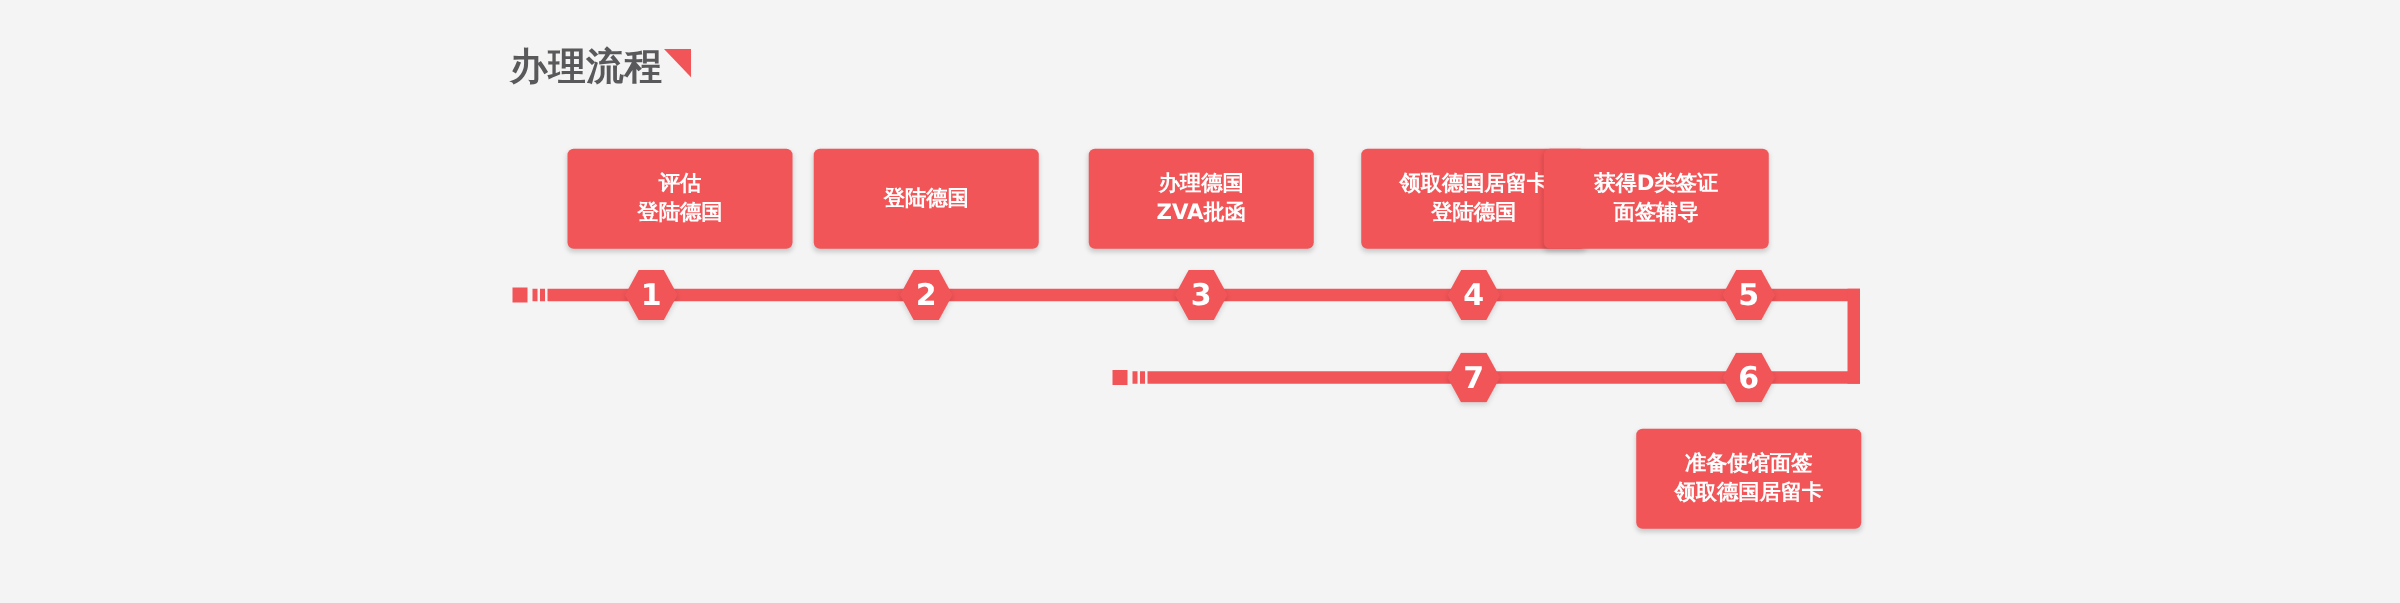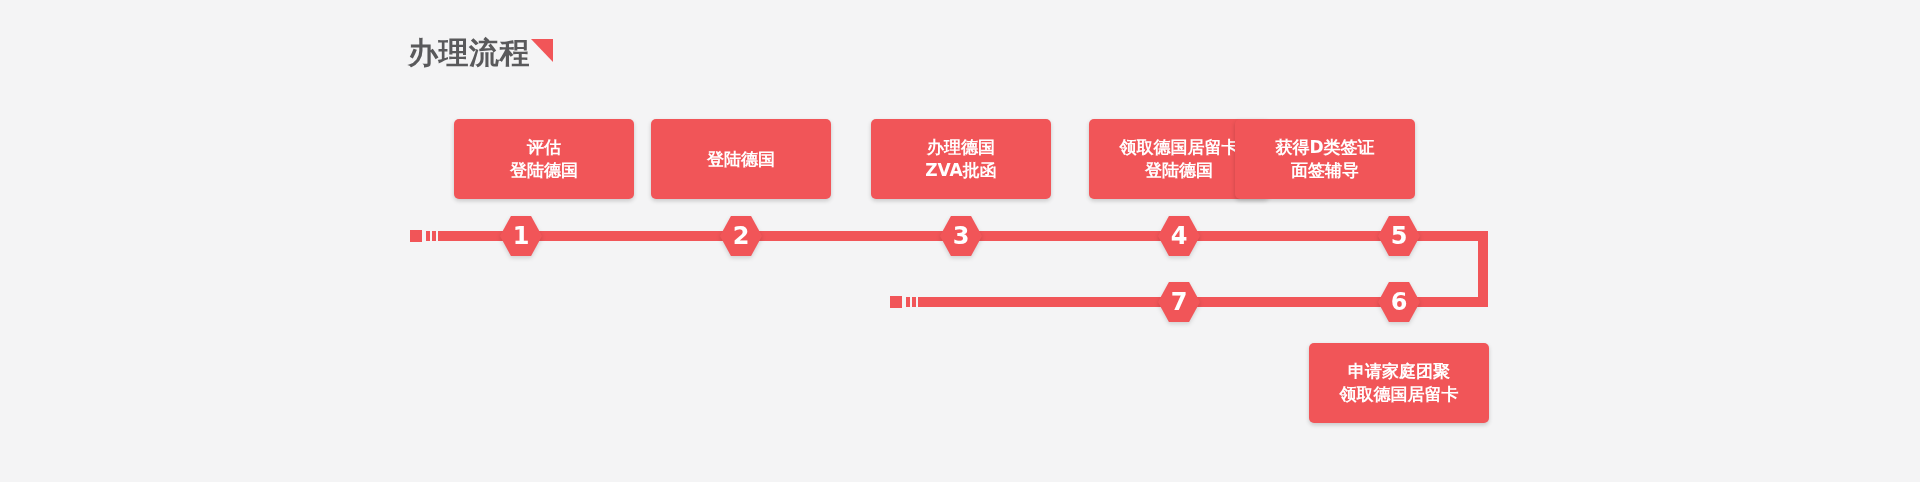--- a/index.html
+++ b/index.html
@@ -179,17 +179,17 @@
       <span>7</span>
     </div>
   </div>
   <div class="hex-wrap hex-row2 hex-c5">
     <div class="hex">
       <span>6</span>
     </div>
   </div>
 
   <div class="step-box row-bottom" style="left:1309px">
-    <span>申请家庭团聚</span>
+    <span>准备使馆面签</span>
     <span>领取德国居留卡</span>
   </div>
 
 </div>
 
 </body></html>

